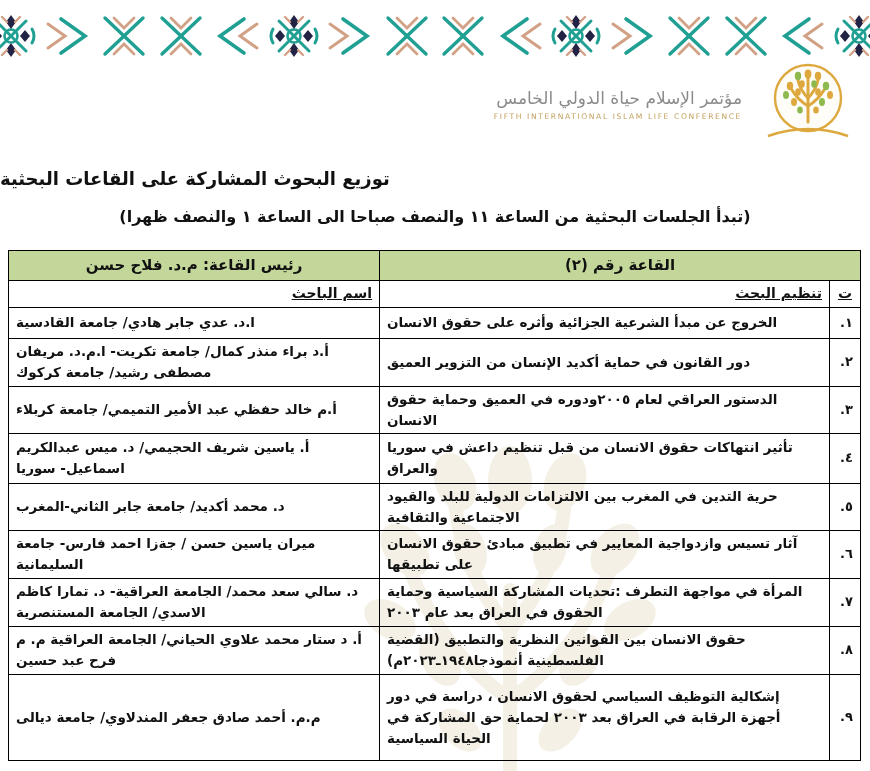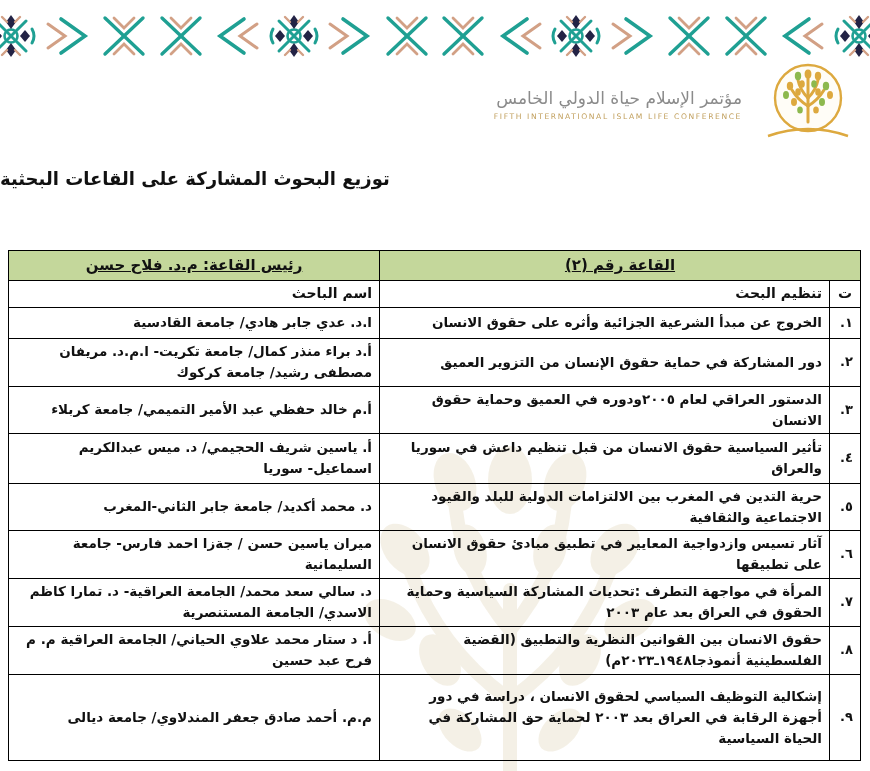--- a/index.html
+++ b/index.html
@@ -50,26 +50,26 @@
     border:1.5px solid #000;
     font-weight:bold; color:#111;
     padding:2px 7px;
     vertical-align:middle;
     line-height:1.55;
     font-size:13.5px;
     background:transparent;
   }
   .hdr-green th {
     background:#c4d79b;
-    text-align:center; font-size:15px; height:30px;text-decoration:underline;
-  }
-  .hdr-cols th { text-align:right; height:26px; font-size:14px; }
+    text-align:center; font-size:15px; height:30px;
+  }
+  .hdr-cols th { text-align:right; height:26px; font-size:14px;text-decoration:underline; }
   .hdr-cols th.c-num { text-align:center; }
   td.c-num { text-align:right; font-size:13px; }
-  td.c-title, td.c-res { text-align:right; }
+  td.c-title, td.c-res { text-align:left; }
   col.w-num { width:31px; }
   col.w-title { width:450px; }
   col.w-res { width:371px; }
 </style>
 </head>
 <body>
 
 <div class="page">
 
   <div class="ornament-strip">
@@ -277,20 +277,21 @@
           <ellipse cx="48" cy="30" rx="2.8" ry="3.8" fill="#dda93f"></ellipse>
           <ellipse cx="68" cy="30" rx="2.8" ry="3.8" fill="#dda93f"></ellipse>
           <ellipse cx="50" cy="48" rx="2.8" ry="3.6" fill="#8db94e"></ellipse>
           <ellipse cx="66" cy="48" rx="2.8" ry="3.6" fill="#dda93f"></ellipse>
         </g>
       </svg>
     </span>
   </div>
 
   <div class="doc-title">توزيع البحوث المشاركة على القاعات البحثية</div>
+  <div class="doc-subtitle">(تبدأ الجلسات البحثية من الساعة ١١ والنصف صباحا الى الساعة ١ والنصف ظهرا)</div>
 
   <div class="watermark">
     <svg width="420" height="400" viewBox="0 0 420 400">
       <g stroke="#ece5d3" stroke-width="14" fill="none" stroke-linecap="round">
         <path d="M210,400 L210,190"></path>
         <path d="M210,300 Q140,250 110,170"></path>
         <path d="M210,300 Q280,250 310,170"></path>
         <path d="M210,230 Q160,170 155,100"></path>
         <path d="M210,230 Q260,170 265,100"></path>
       </g>
@@ -331,31 +332,31 @@
         </tr>
       </thead>
       <tbody>
           <tr style="height: 31px;">
             <td class="c-num">١.</td>
             <td class="c-title">الخروج عن مبدأ الشرعية الجزائية وأثره على حقوق الانسان</td>
             <td class="c-res">ا.د. عدي جابر هادي/ جامعة القادسية</td>
           </tr>
           <tr style="height: 48px;">
             <td class="c-num">٢.</td>
-            <td class="c-title">دور المشاركة في حماية حقوق الإنسان من التزوير العميق</td>
+            <td class="c-title">دور القانون في حماية أكديد الإنسان من التزوير العميق</td>
             <td class="c-res">أ.د براء منذر كمال/ جامعة تكريت- ا.م.د. مريفان مصطفى رشيد/ جامعة كركوك</td>
           </tr>
           <tr style="height: 47px;">
             <td class="c-num">٣.</td>
             <td class="c-title">الدستور العراقي لعام ٢٠٠٥ودوره في العميق وحماية حقوق الانسان</td>
             <td class="c-res">أ.م خالد حفظي عبد الأمير التميمي/ جامعة كربلاء</td>
           </tr>
           <tr style="height: 50px;">
             <td class="c-num">٤.</td>
-            <td class="c-title">تأثير السياسية حقوق الانسان من قبل تنظيم داعش في سوريا والعراق</td>
+            <td class="c-title">تأثير انتهاكات حقوق الانسان من قبل تنظيم داعش في سوريا والعراق</td>
             <td class="c-res">أ. ياسين شريف الحجيمي/ د. ميس عبدالكريم اسماعيل- سوريا</td>
           </tr>
           <tr style="height: 47px;">
             <td class="c-num">٥.</td>
             <td class="c-title">حرية التدين في المغرب بين الالتزامات الدولية للبلد والقيود الاجتماعية والثقافية</td>
             <td class="c-res">د. محمد أكديد/ جامعة جابر الثاني-المغرب</td>
           </tr>
           <tr style="height: 48px;">
             <td class="c-num">٦.</td>
             <td class="c-title">آثار تسيس وازدواجية المعايير في تطبيق مبادئ حقوق الانسان على تطبيقها</td>

